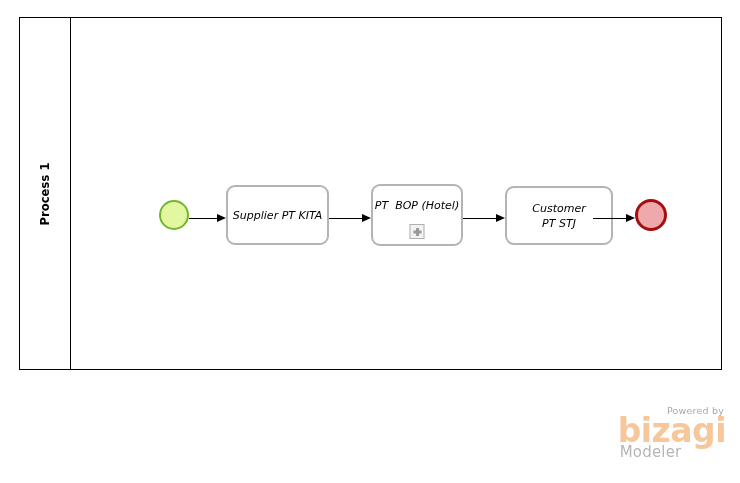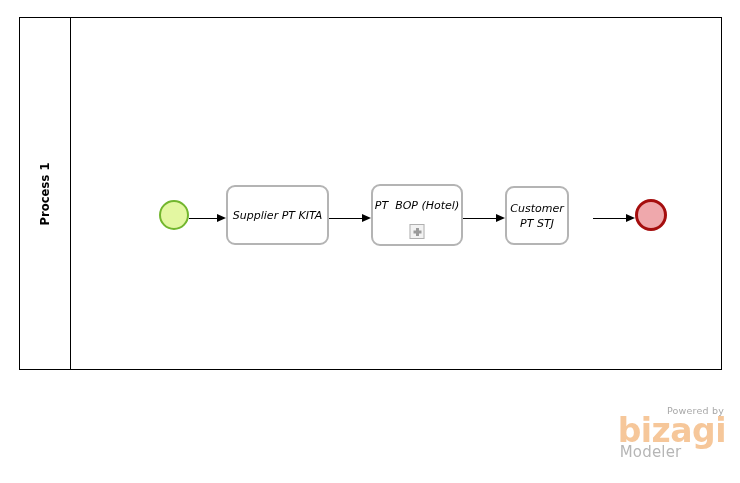--- a/index.html
+++ b/index.html
@@ -122,21 +122,21 @@
     left: 300px;
     top: 166px;
     width: 92px;
     height: 62px;
     justify-content: flex-start;
     padding-top: 12px;
   }
   .task-3 {
     left: 434px;
     top: 168px;
-    width: 64px;
+    width: 108px;
     height: 59px;
   }
 
   
   .marker-collapsed {
     position: absolute;
     left: 50%;
     transform: translateX(-50%);
     bottom: 5px;
     width: 15px;

